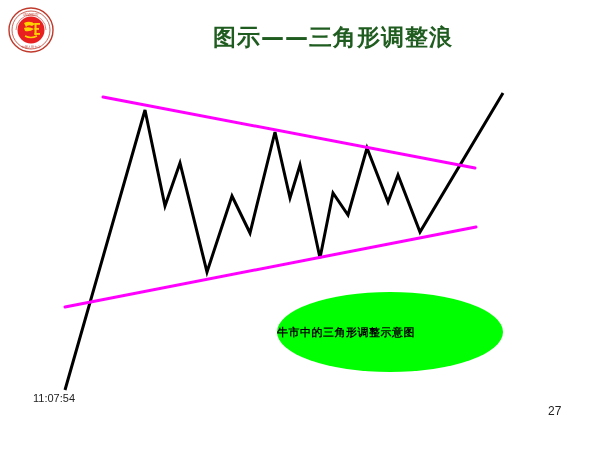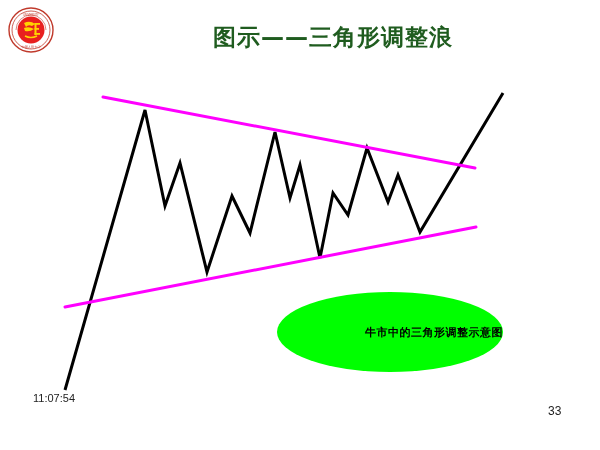--- a/index.html
+++ b/index.html
@@ -54,21 +54,21 @@
   #callout {
     position: absolute;
     left: 277px;
     top: 292px;
     width: 226px;
     height: 80px;
     border-radius: 50%;
     background: #00ff00;
     display: flex;
     align-items: center;
-    justify-content: flex-end;
+    justify-content: flex-start;
   }
   #callout-label {
     font-size: 11px;
     font-weight: bold;
     color: #000000;
     letter-spacing: 0.5px;
     font-family: "DejaVu Sans", "Liberation Sans", sans-serif;
     white-space: nowrap;
   }
 
@@ -115,15 +115,15 @@
     <polyline id="series-zigzag" fill="none" stroke="#000000" stroke-width="3" stroke-linejoin="miter" stroke-linecap="butt" points="65,390 145,110 165,206 180,163 207,272 232,196 250,233 275,132 290,198 300,165 320,258 333,193 348,215 367,148 388,202 398,175 420,232 503,93"></polyline>
     <line id="series-upper" stroke="#ff00ff" stroke-width="3" stroke-linecap="round" x1="103" y1="97" x2="475" y2="168"></line>
     <line id="series-lower" stroke="#ff00ff" stroke-width="3" stroke-linecap="round" x1="65" y1="307" x2="476" y2="227"></line>
   </svg>
 
   <div id="callout" style="background: rgb(0, 255, 0);">
     <span id="callout-label" style="color: rgb(0, 0, 0);">牛市中的三角形调整示意图</span>
   </div>
 
   <div id="timestamp">11:07:54</div>
-  <div id="pagenum">33</div>
+  <div id="pagenum">27</div>
 
 </div>
 
 </body></html>

